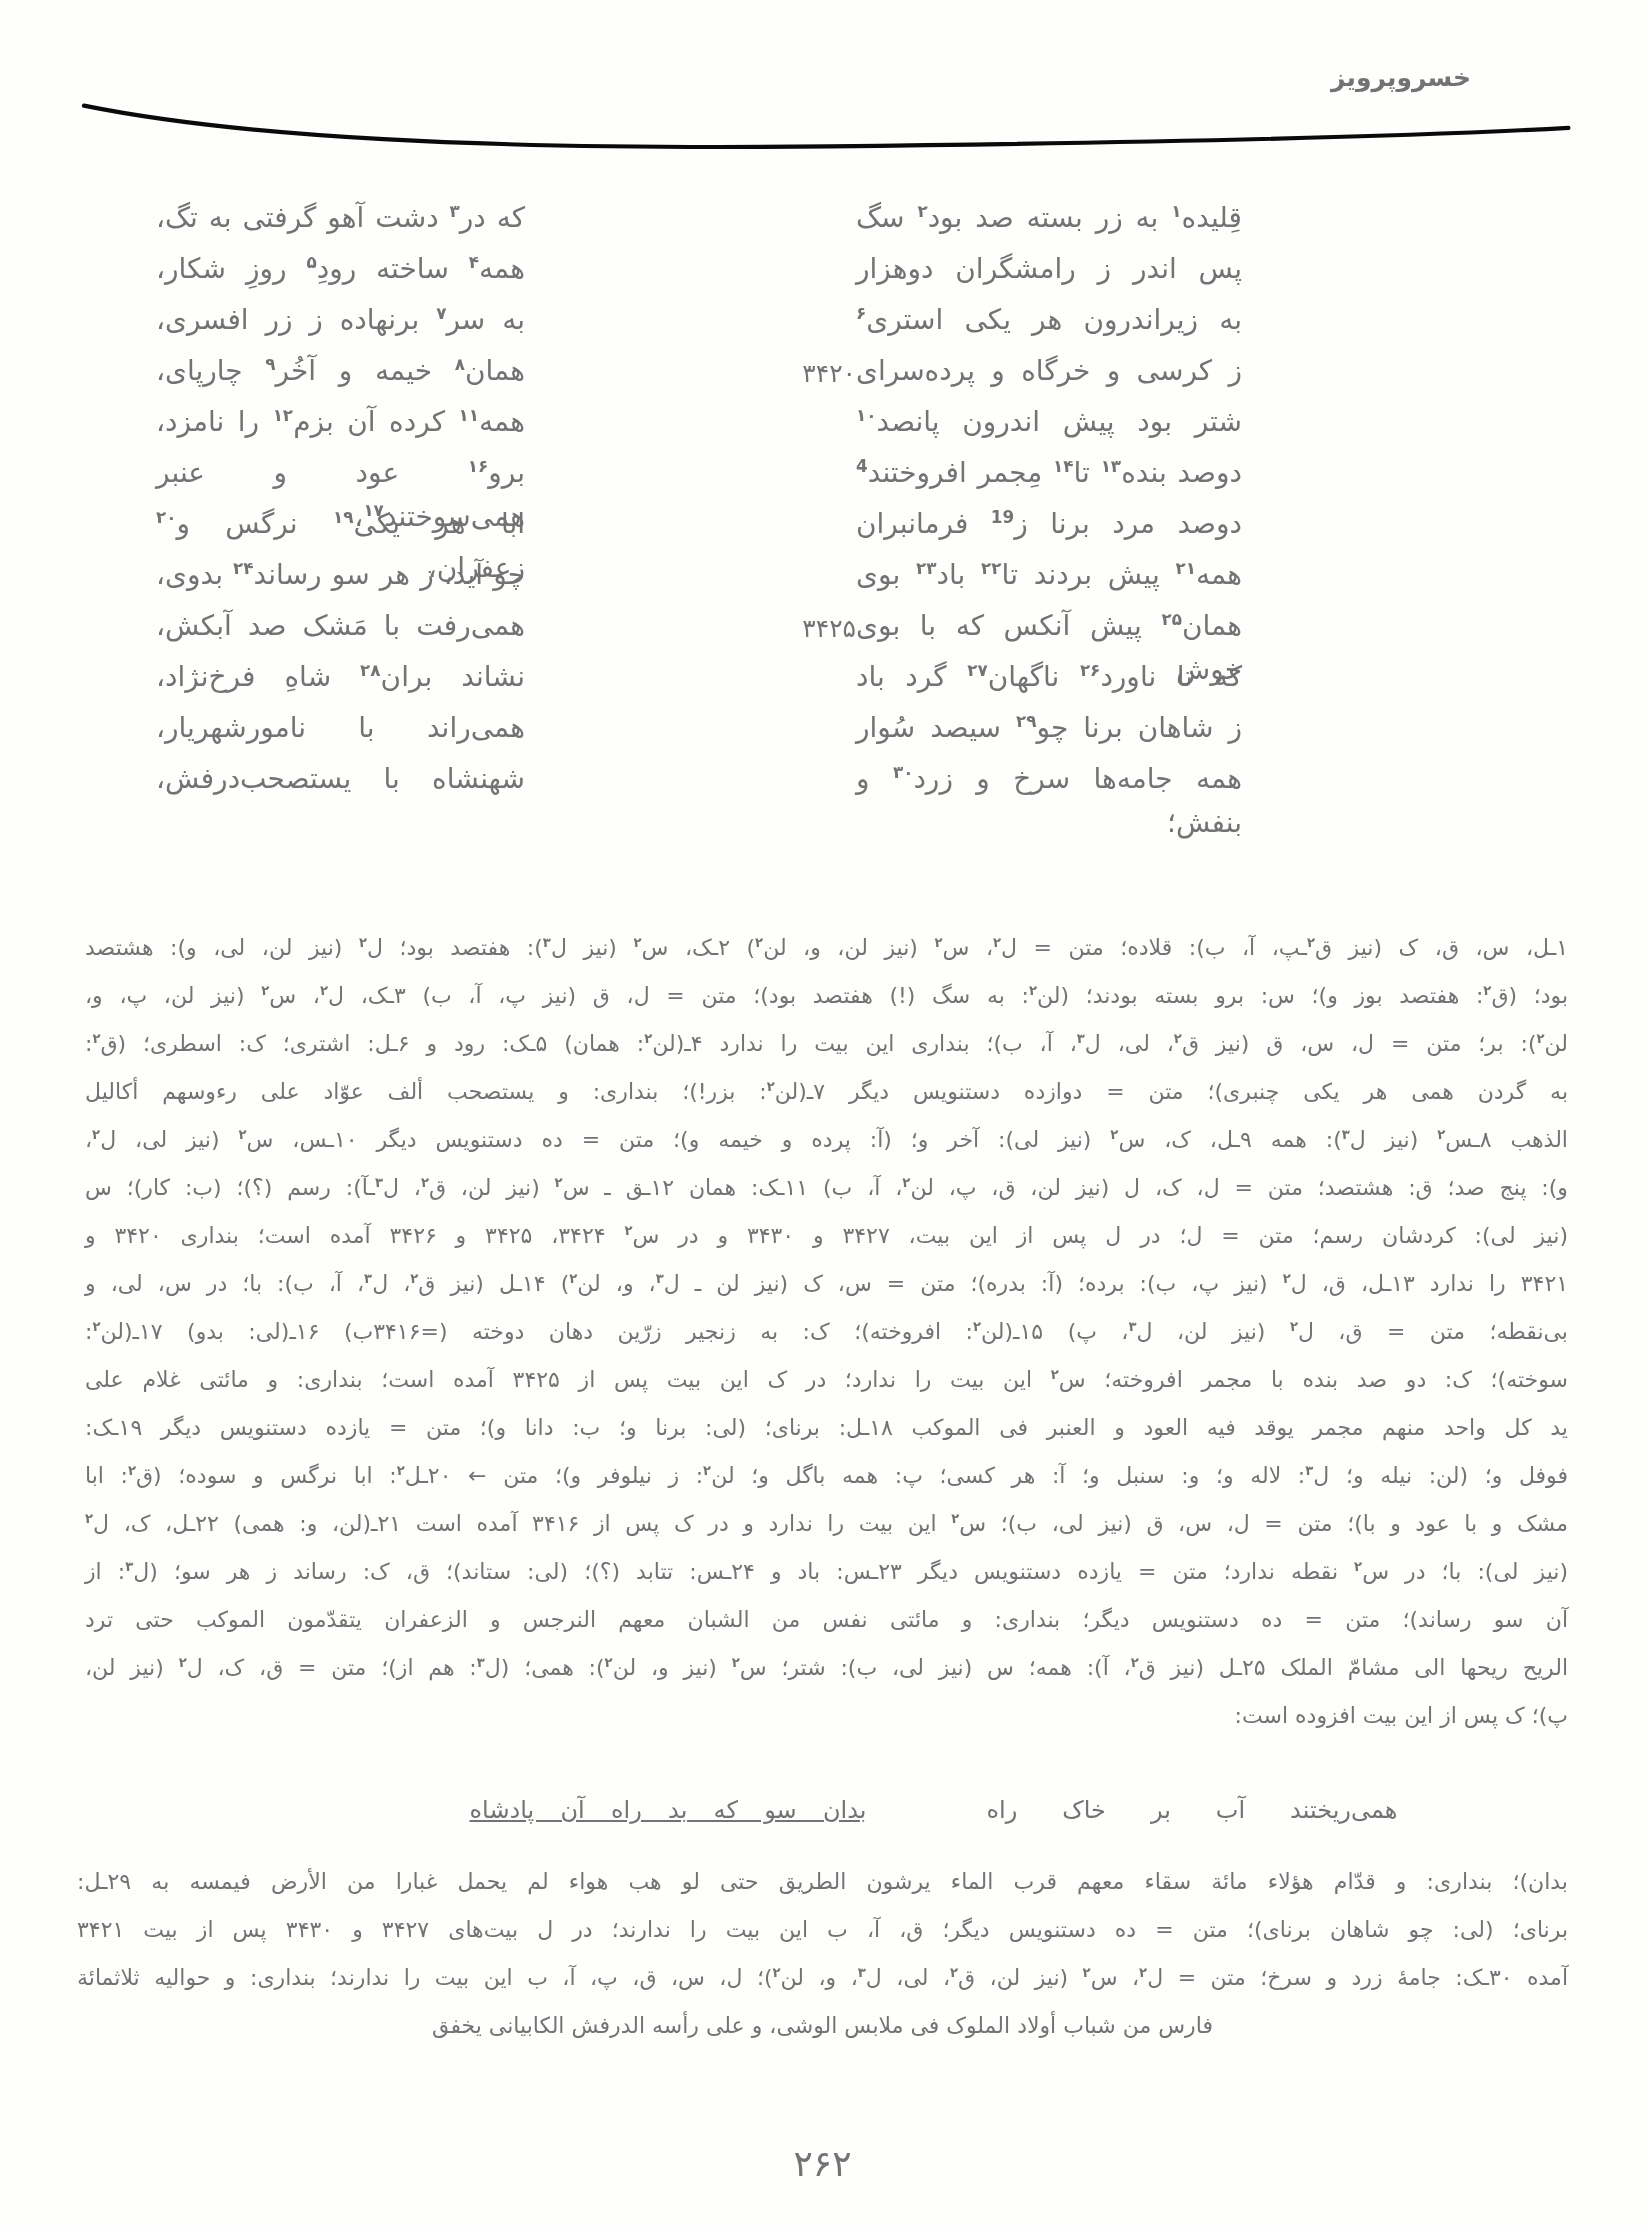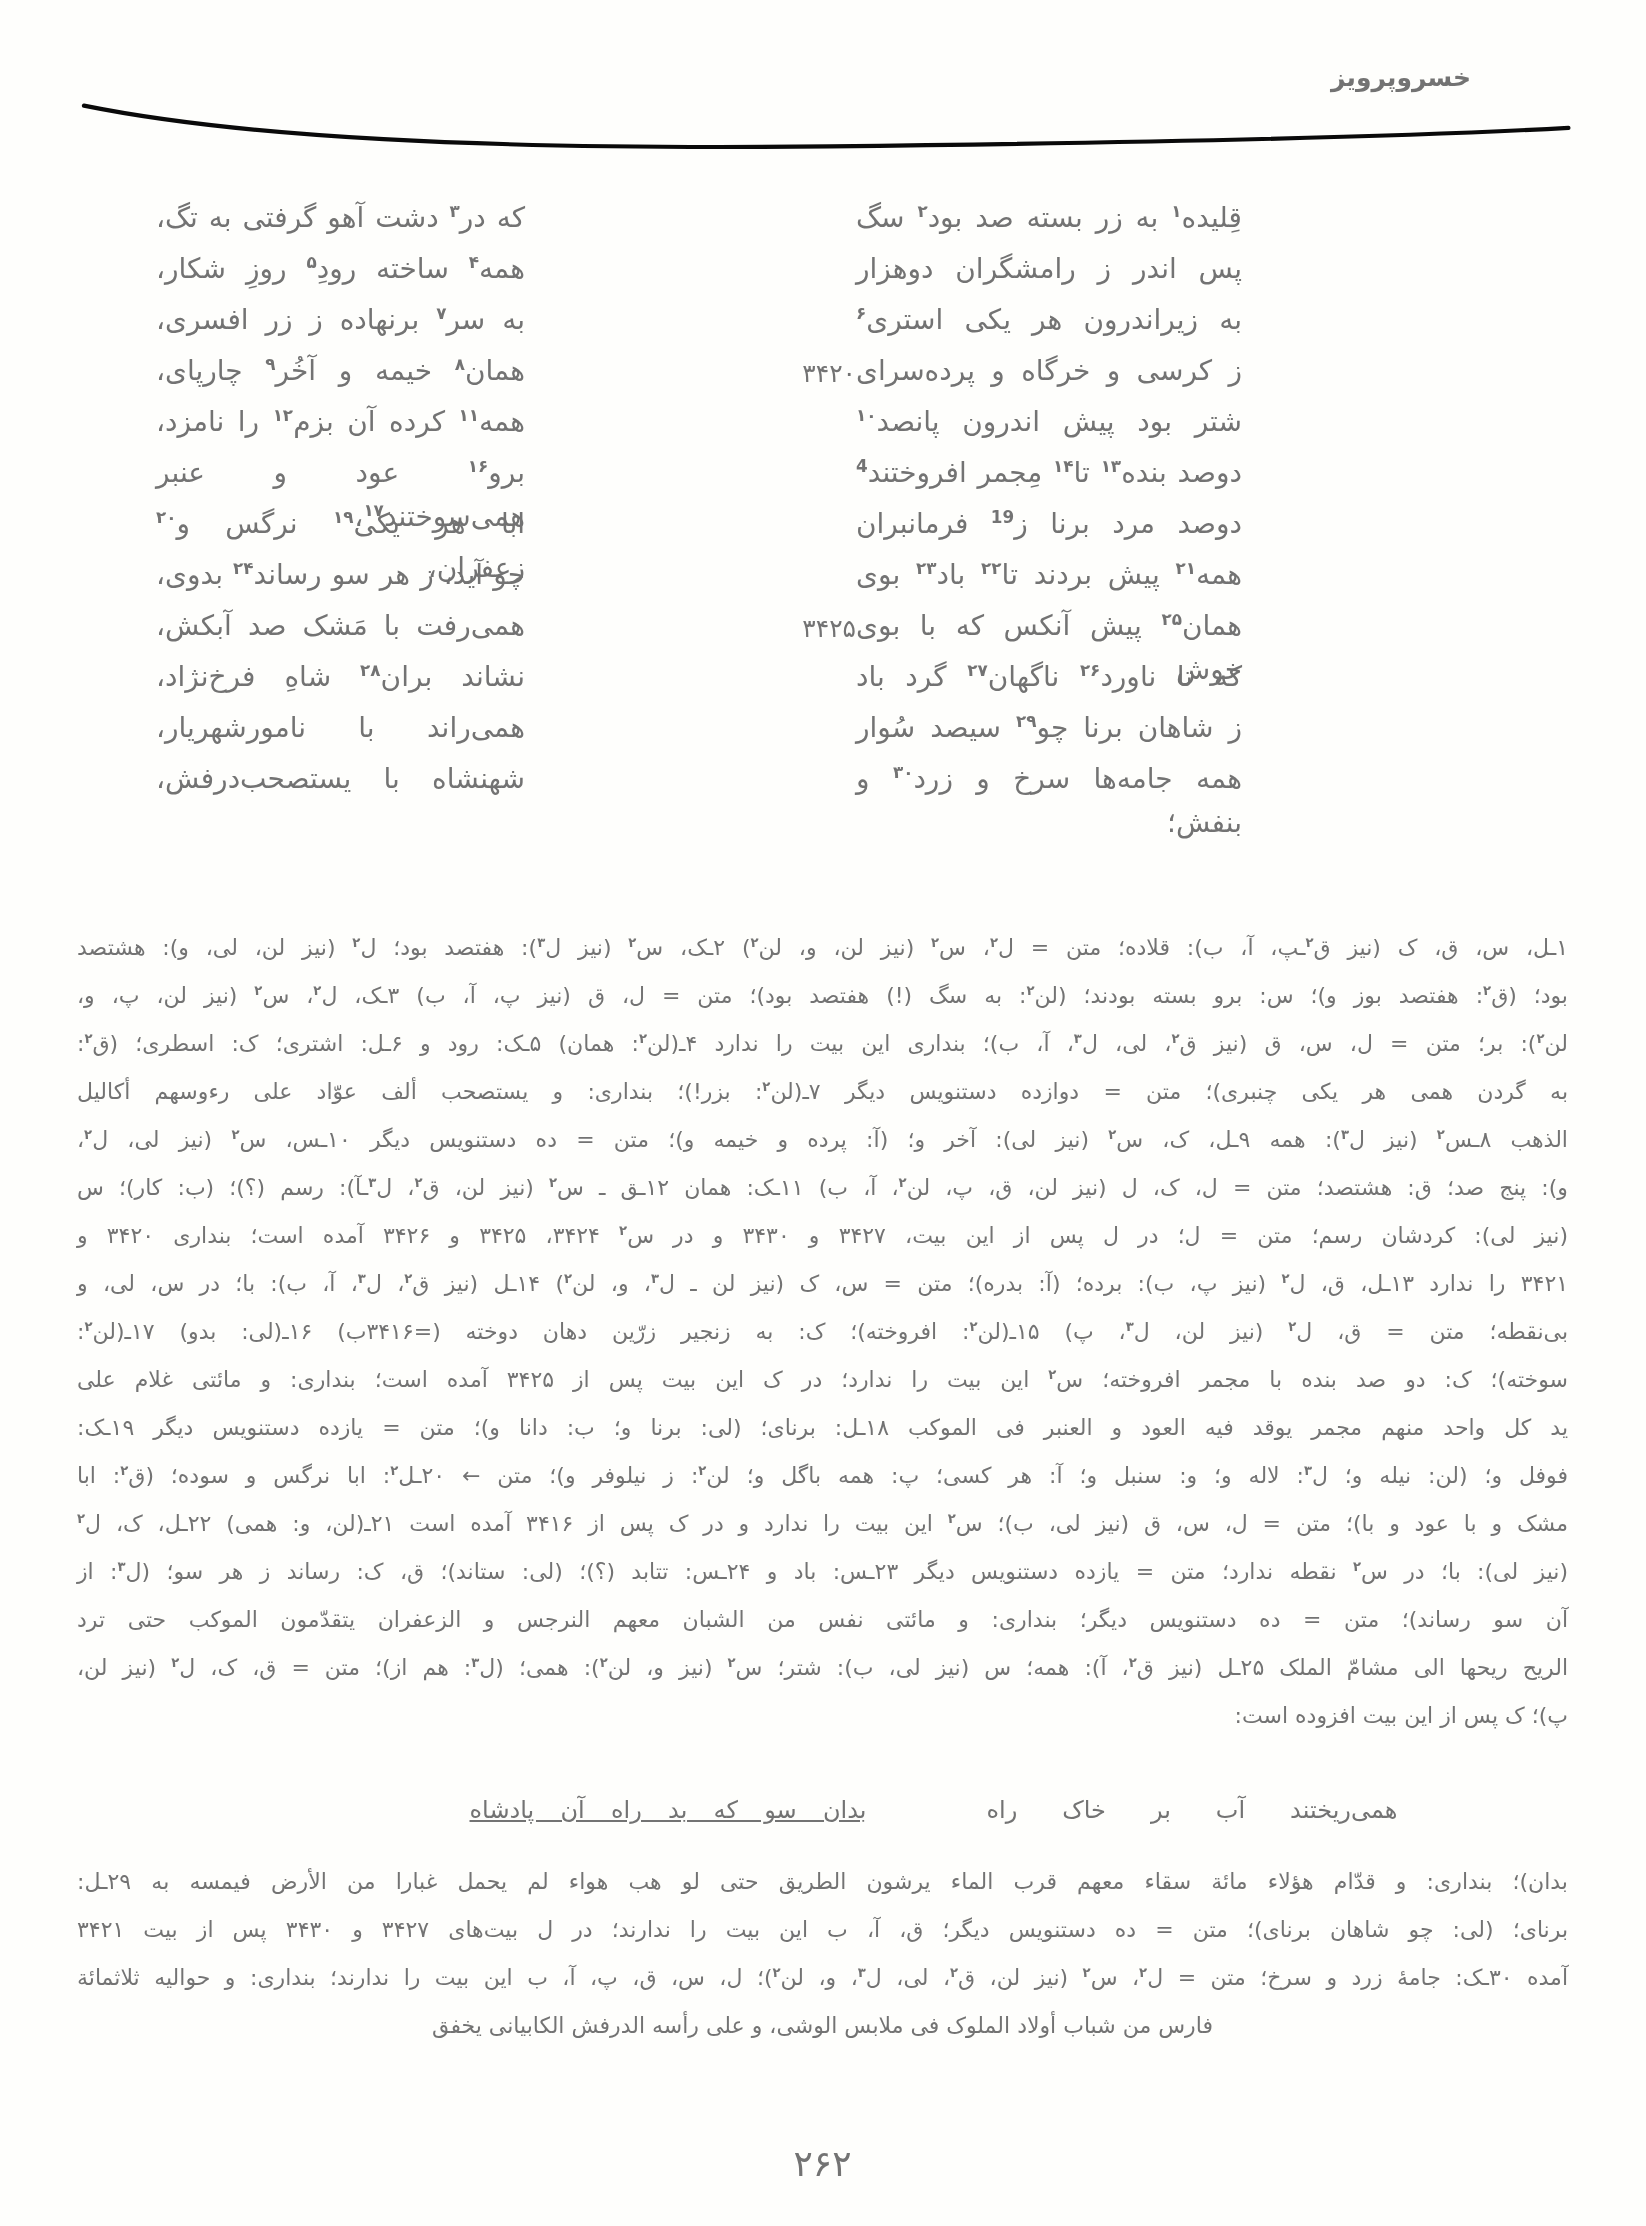--- a/index.html
+++ b/index.html
@@ -29,21 +29,21 @@
   .couplet .h1{width:386px;flex:none;text-align:justify;text-align-last:justify;}
   .couplet .num{width:94px;flex:none;font-size:25px;padding-top:2.8px;}
   .couplet .sp{flex:1;}
   .couplet .h2{width:369px;flex:none;text-align:justify;text-align-last:justify;}
   sup{font-size:60%;line-height:0;vertical-align:super;font-weight:bold;}
   
   .apparatus{
     position:absolute;left:78px;right:78px;
     font-size:22px;line-height:48px;direction:rtl;
   }
-  .apparatus.top{top:924px;}
+  .apparatus.top{top:924px;margin-left:8px;}
   .apparatus.bottom{top:1858px;}
   .app-line.full{text-align:justify;text-align-last:justify;}
   .app-line.open{text-align:left;text-align-last:right;}
   .app-line.center{text-align:center;text-align-last:center;}
   
   .inserted-verse{
     position:absolute;top:1789px;left:0;right:0;
     display:flex;direction:rtl;justify-content:center;gap:120px;
     font-size:24px;line-height:42px;
     transform:translateX(111px); 

